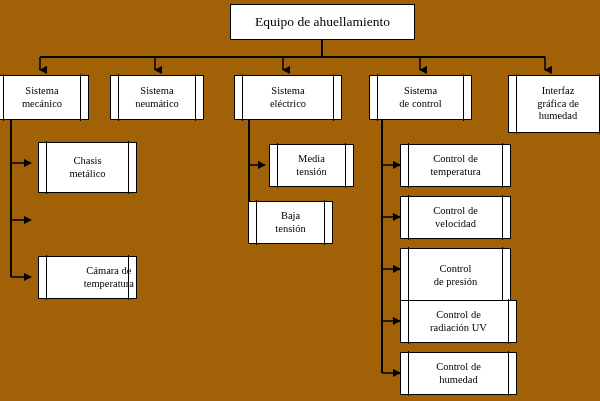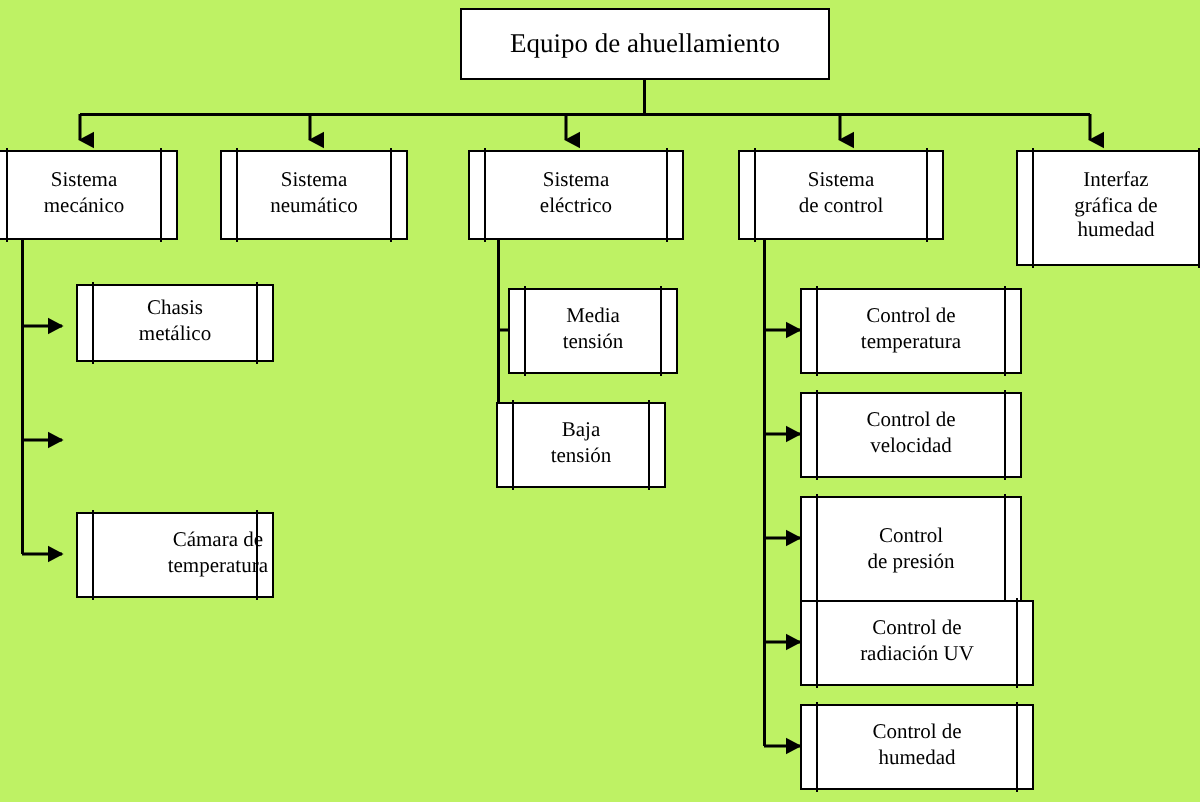--- a/index.html
+++ b/index.html
@@ -8,21 +8,21 @@
     padding: 0;
     background: #ffffff;
   }
   body {
     font-family: "Liberation Serif", "DejaVu Serif", serif;
   }
   #diagram-root {
     position: relative;
     width: 600px;
     height: 401px;
-    background: #bef264;
+    background: #a16207;
     overflow: hidden;
   }
   #diagram-svg {
     position: absolute;
     left: 0;
     top: 0;
     width: 600px;
     height: 401px;
   }
   
@@ -150,32 +150,32 @@
     <span class="label">Sistema
 de control</span>
   </div>
 
   <div class="node lvl1" style="left:508px; top:75px; width:100px; height:58px;">
     <span class="label">Interfaz
 gráfica de
 humedad</span>
   </div>
 
-  <div class="node lvl2" style="left:38px; top:142px; width:99px; height:39px;">
+  <div class="node lvl2" style="left:38px; top:142px; width:99px; height:51px;">
     <span class="label">Chasis
 metálico</span>
   </div>
 
 
   <div class="node lvl2" style="left:38px; top:256px; width:99px; height:43px;justify-content:flex-end;">
     <span class="label">Cámara de
 temperatura</span>
   </div>
 
-  <div class="node lvl2" style="left:254px; top:144px; width:85px; height:43px;">
+  <div class="node lvl2" style="left:269px; top:144px; width:85px; height:43px;">
     <span class="label">Media
 tensión</span>
   </div>
 
   <div class="node lvl2" style="left:248px; top:201px; width:85px; height:43px;">
     <span class="label">Baja
 tensión</span>
   </div>
 
   <div class="node lvl2" style="left:400px; top:144px; width:111px; height:43px;">

